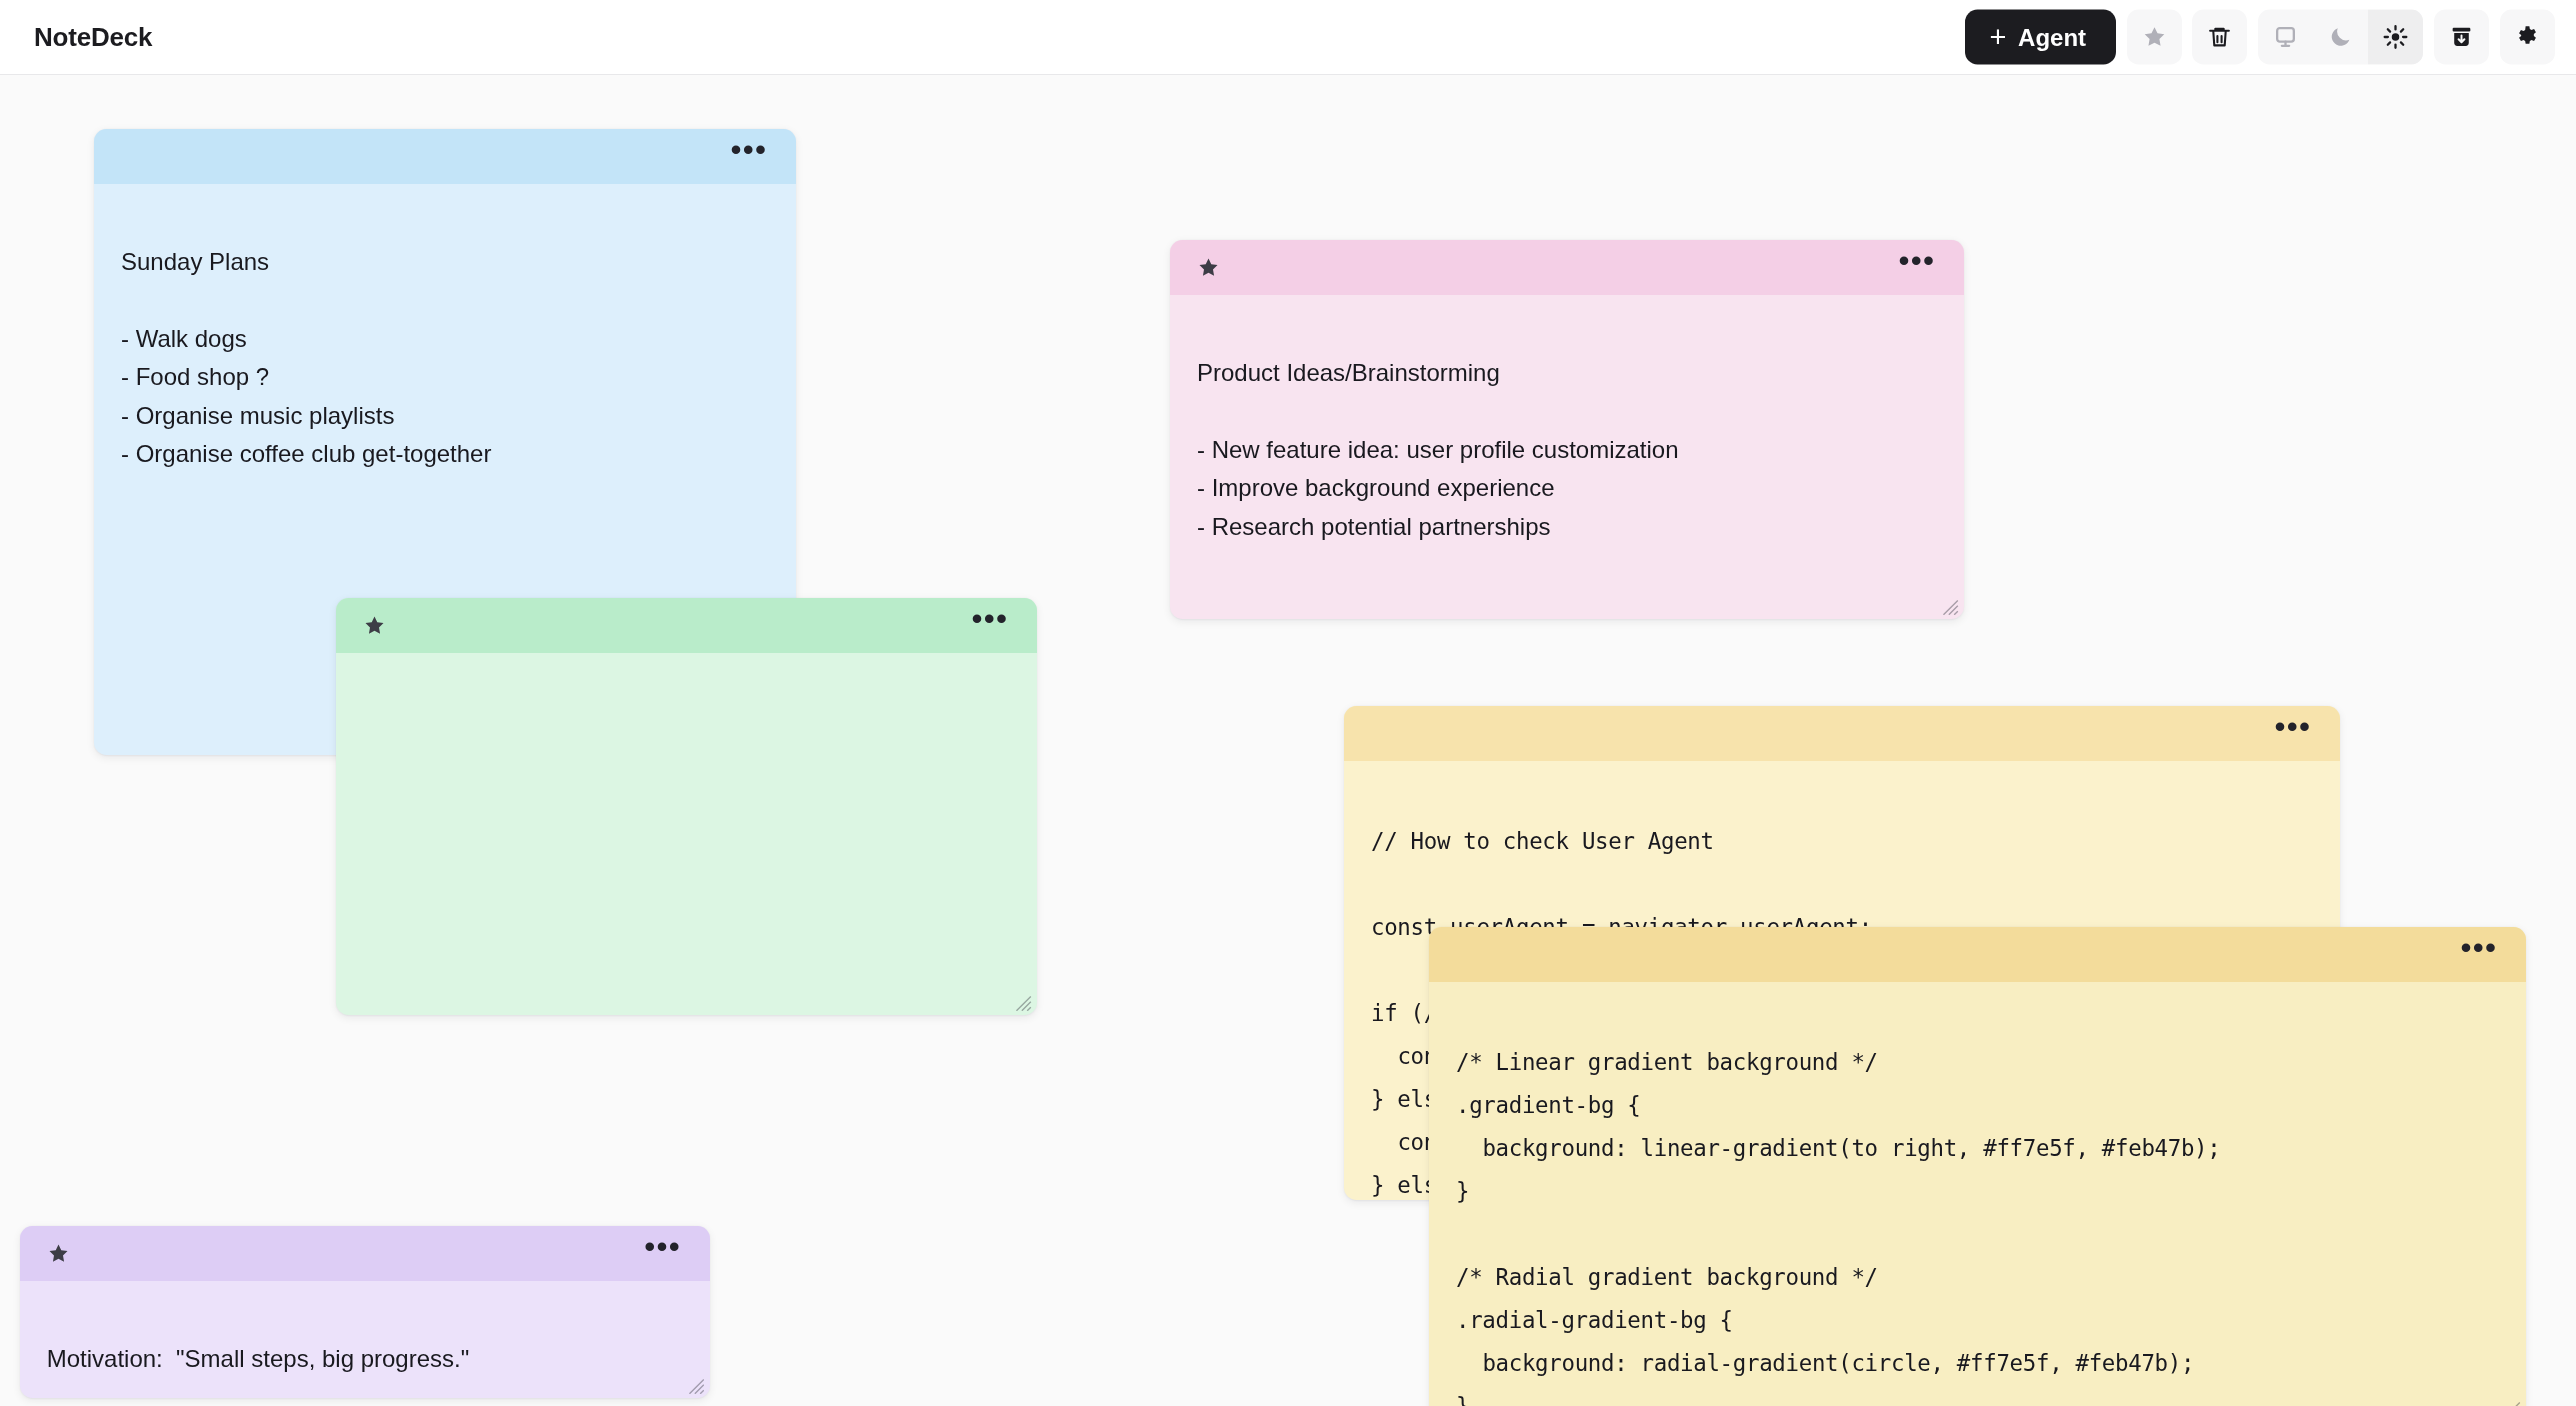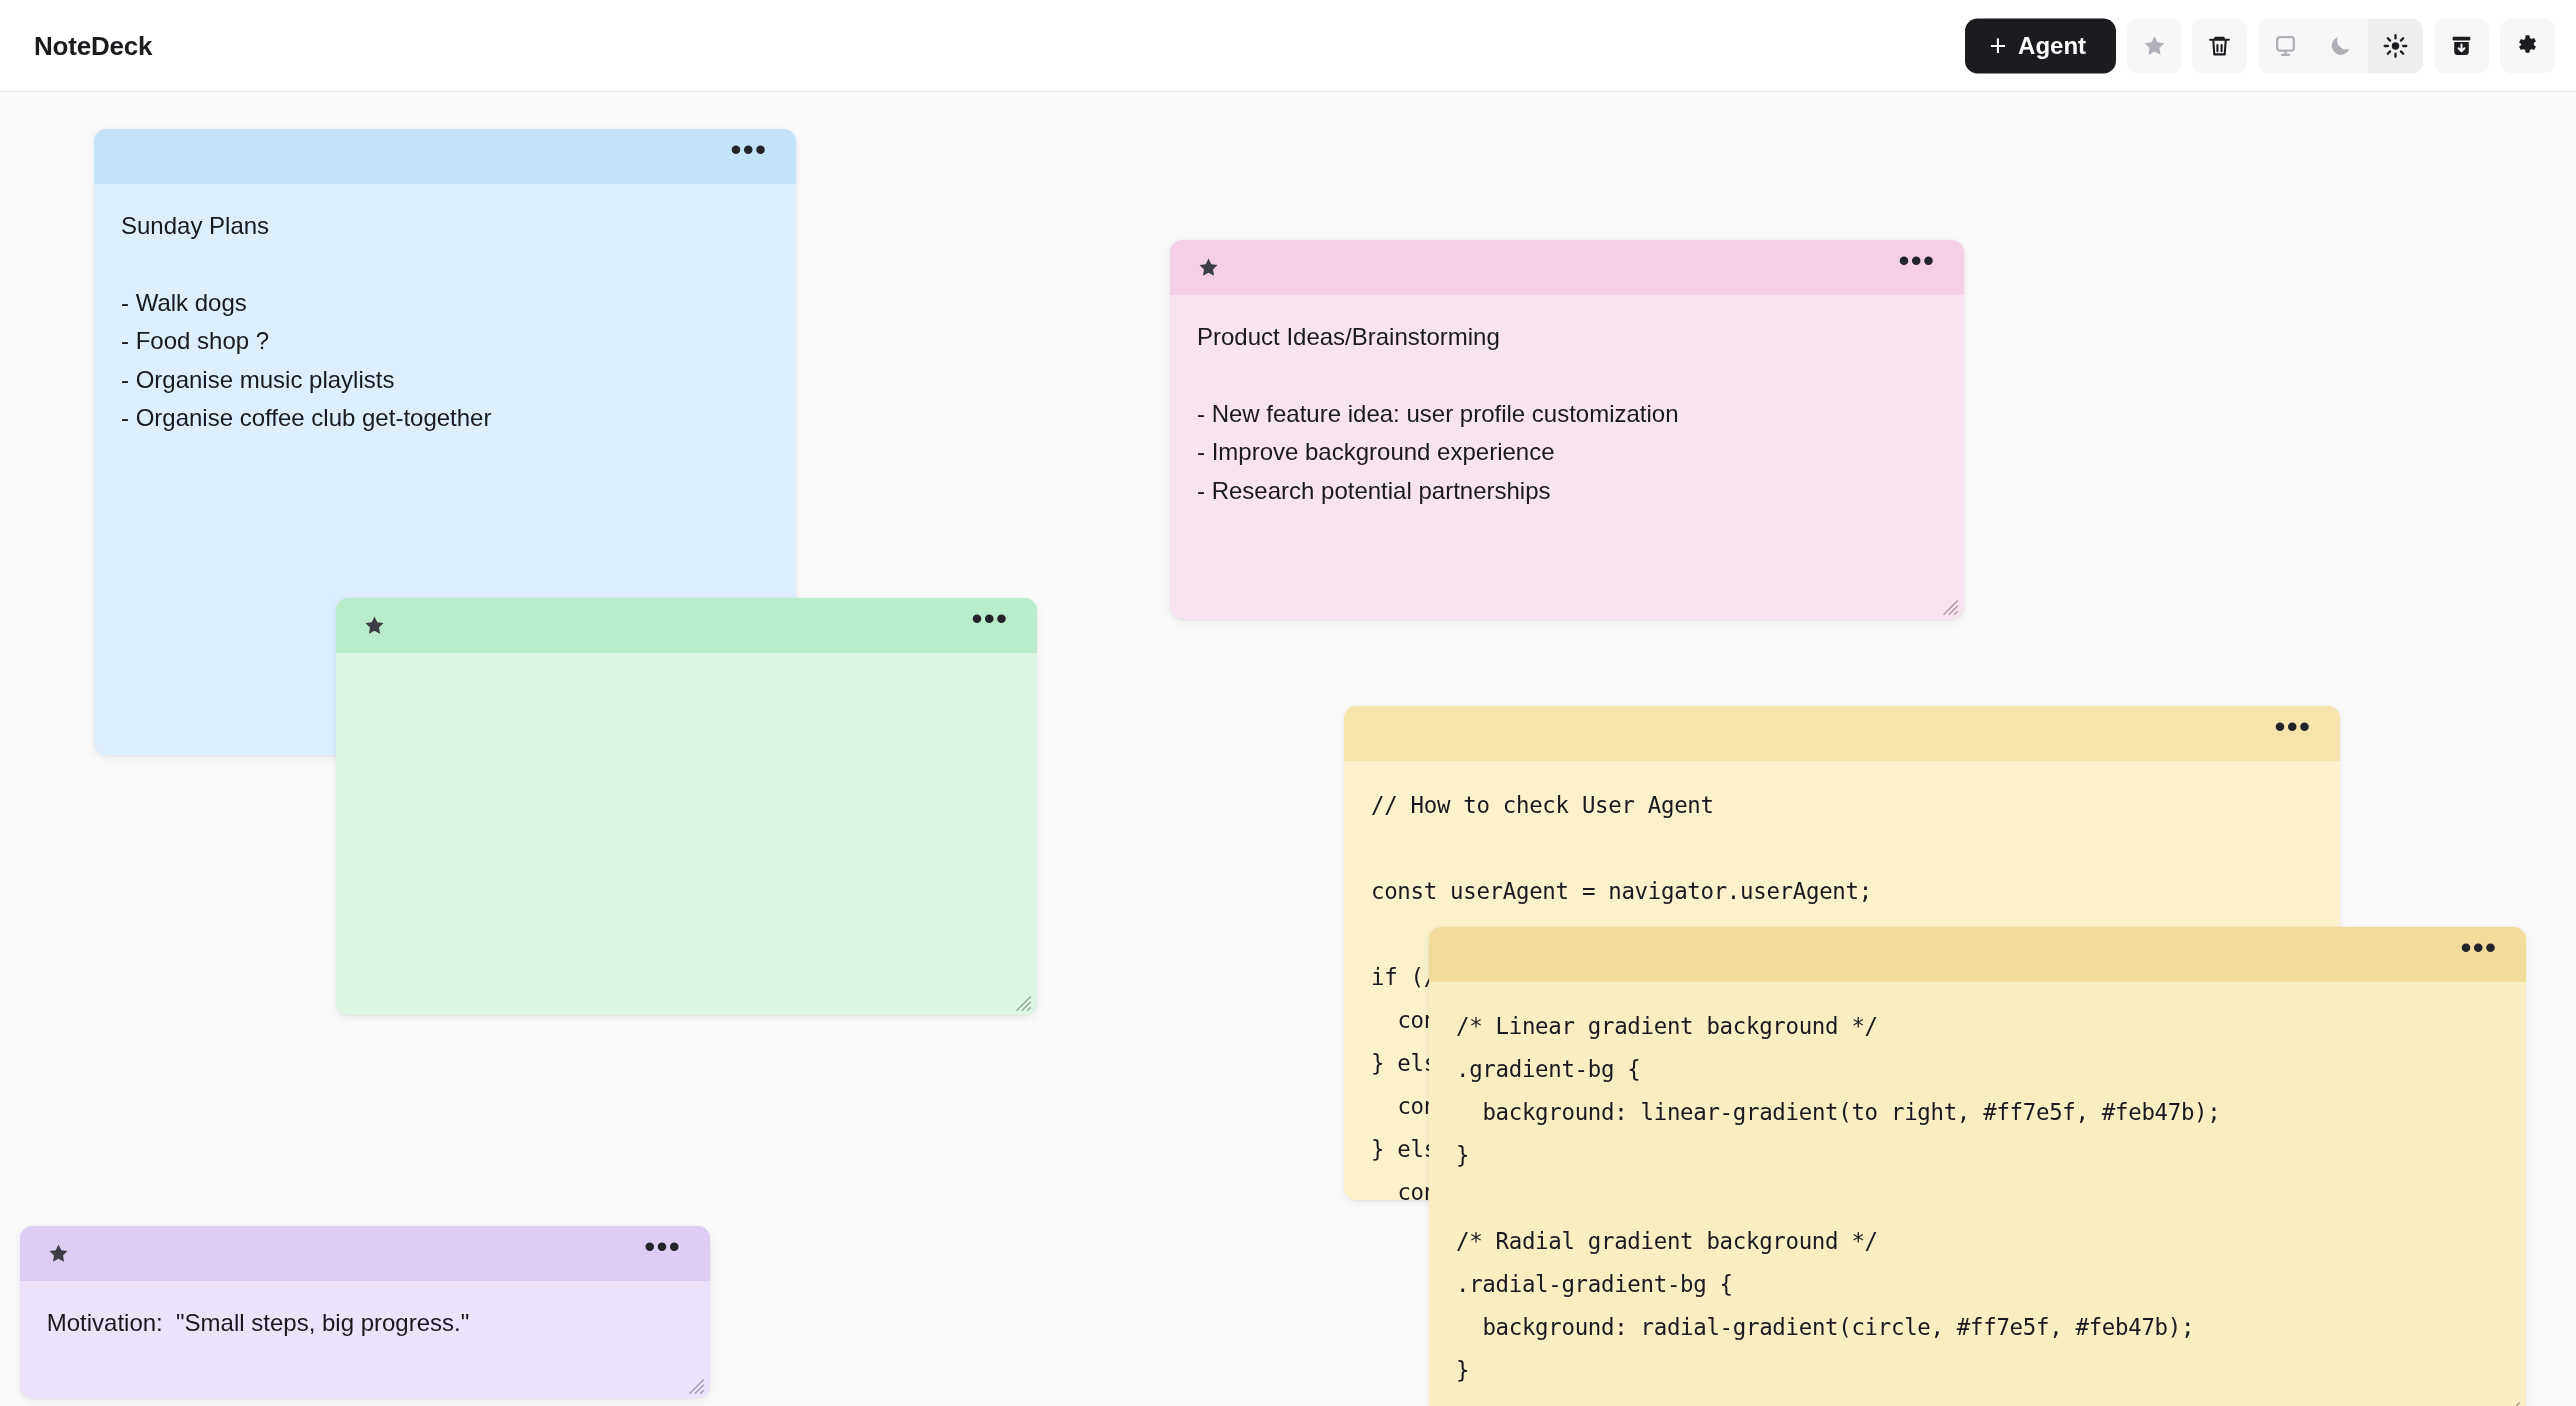--- a/index.html
+++ b/index.html
@@ -6,21 +6,21 @@
   html, body {
     width: 2576px; height: 1406px;
     background: #fafafa;
     font-family: "Liberation Sans", sans-serif;
     overflow: hidden;
   }
 
   
   #topbar {
     position: absolute; left: 0; top: 0;
-    width: 2576px; height: 92px;
+    width: 2576px; height: 75px;
     background: #ffffff;
     border-bottom: 0.9px solid #e8e8ea;
     display: flex; align-items: center;
     z-index: 500;
   }
   #app-title {
     position: absolute; left: 34px; top: 50%;
     transform: translateY(-50%);
     font-size: 26px; font-weight: 700; color: #1c1c20;
     letter-spacing: -0.2px;
@@ -79,20 +79,21 @@
     user-select: none;
   }
   .note-body {
     flex: 1 1 auto;
     padding: 23px 27px 16px 27px;
     font-size: 24px; line-height: 1.60;
     color: #19191f;
     white-space: pre-wrap;
     overflow: hidden;
     position: relative;
+    margin-top: 36px;
   }
   .note-body.code {
     font-family: "DejaVu Sans Mono", monospace;
     font-size: 22.4px; line-height: 1.92;
     letter-spacing: -0.3px;
   }
   .resize-grip {
     position: absolute; right: 5.4px; bottom: 3.6px;
     width: 19.7px; height: 19.7px; cursor: nwse-resize;
     opacity: 0.42;

